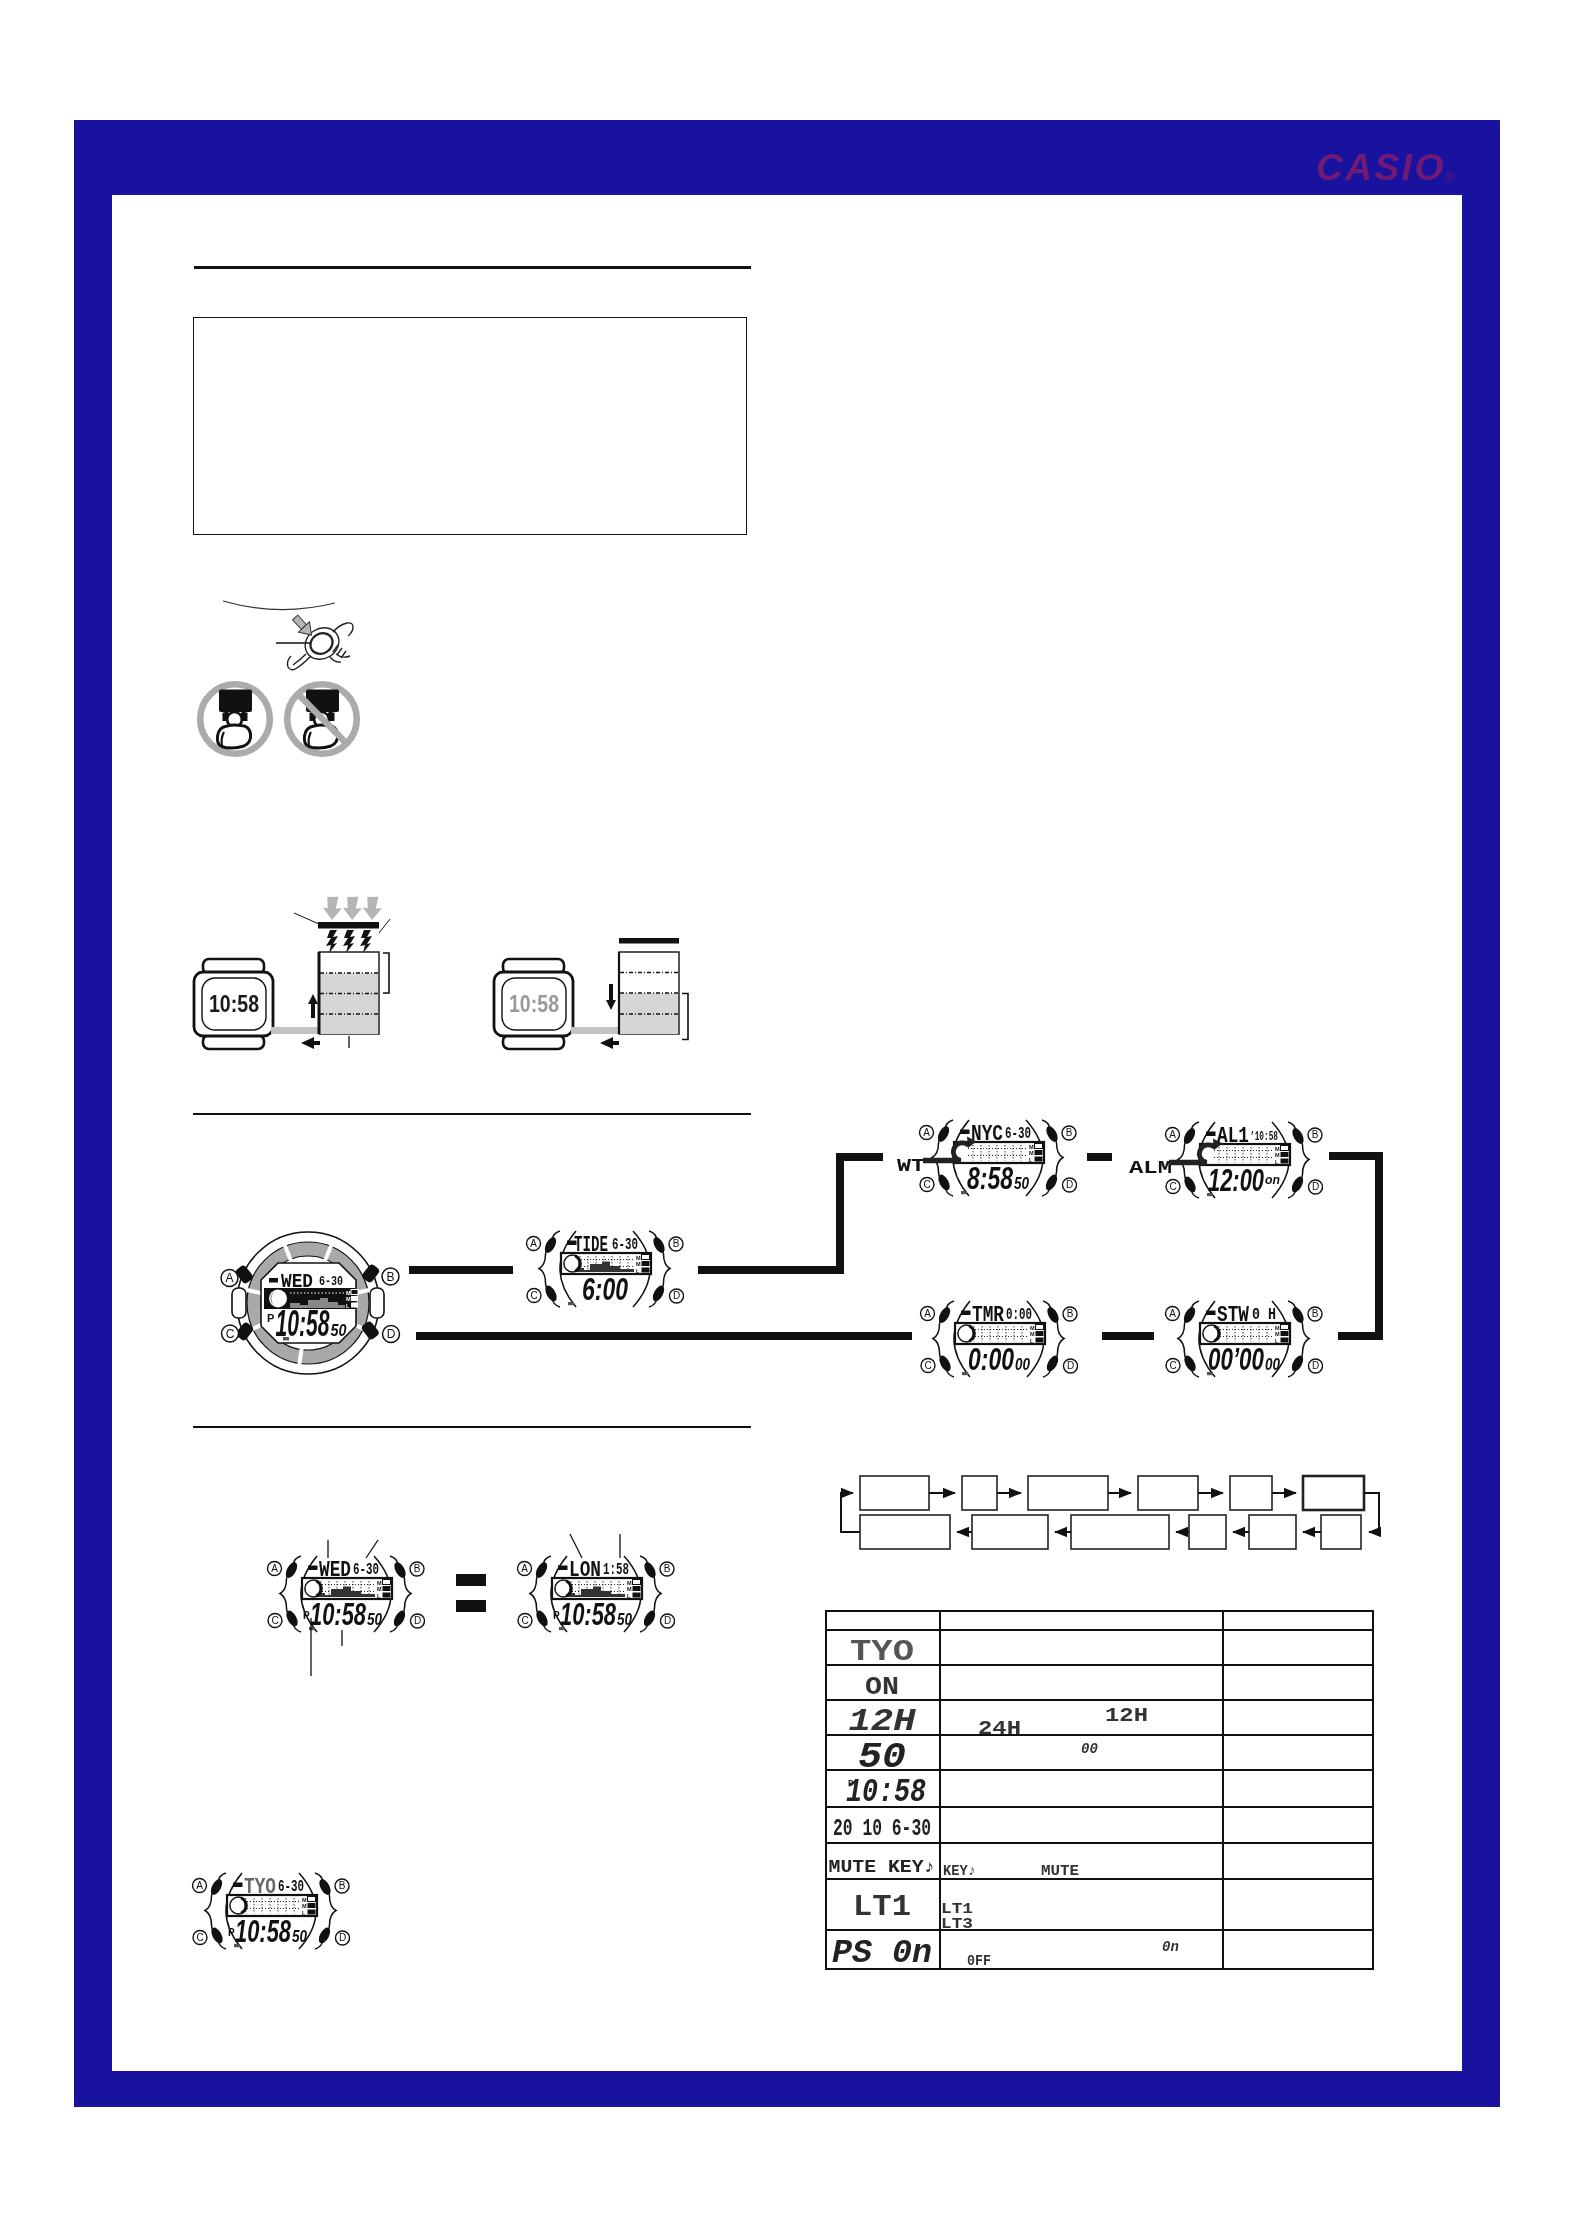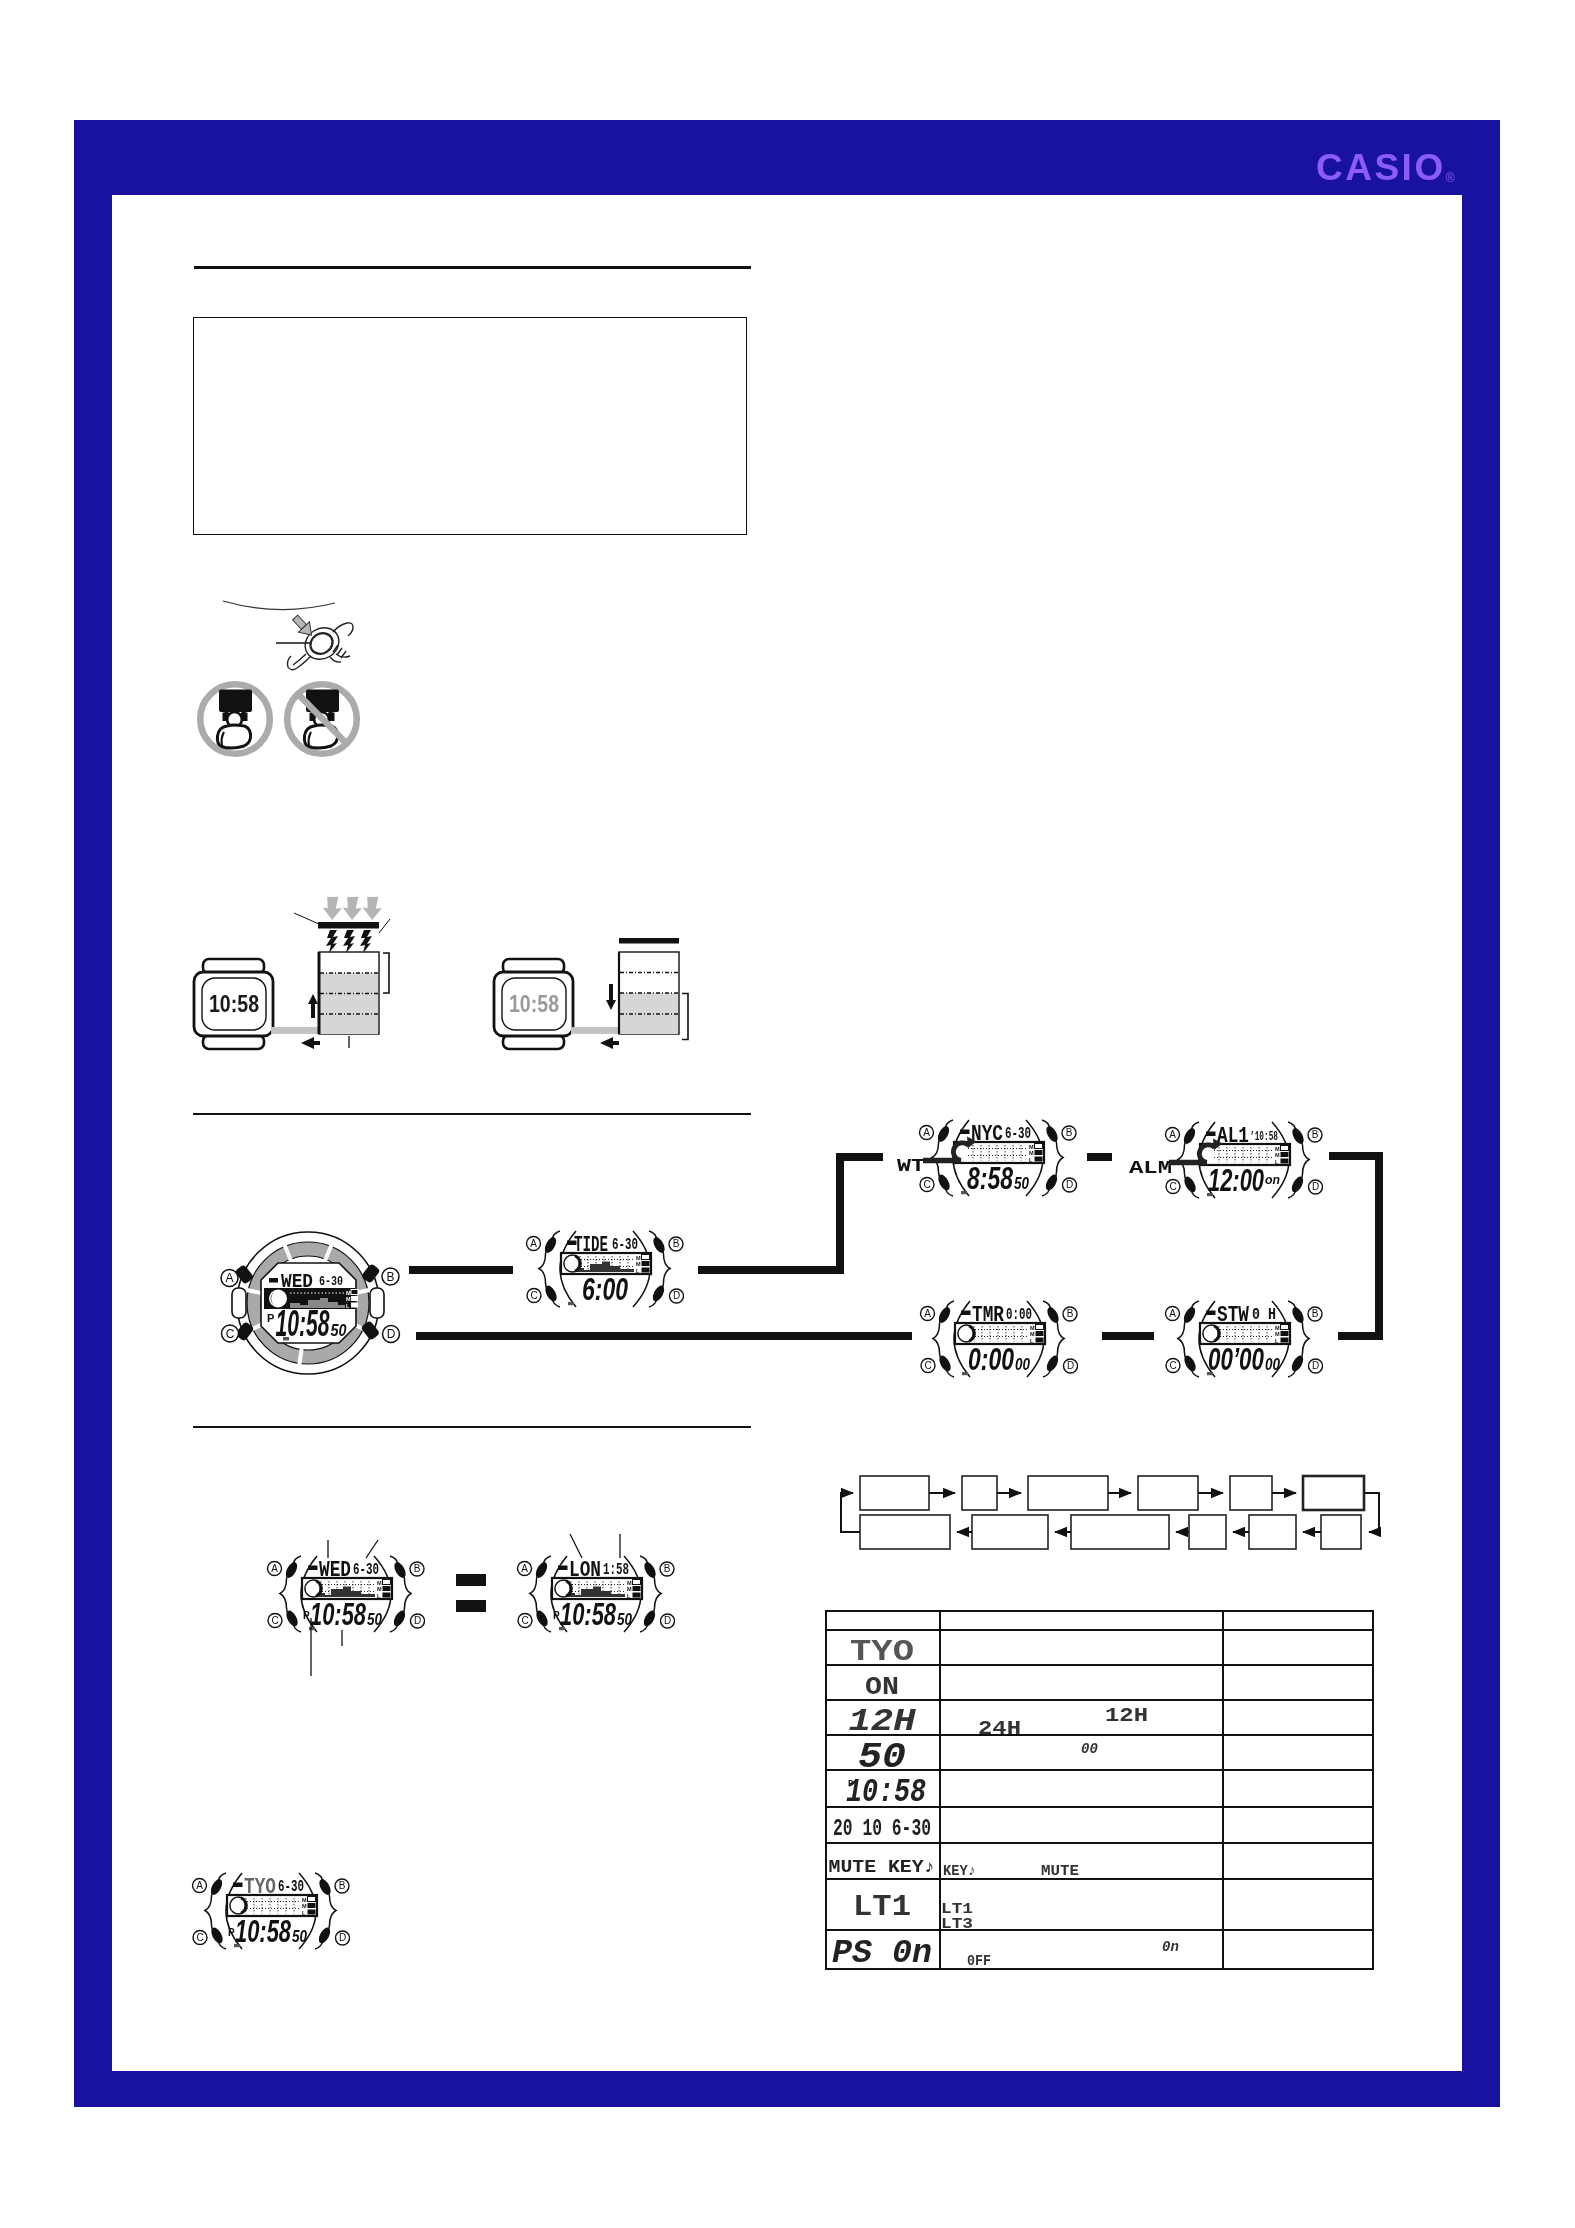--- a/index.html
+++ b/index.html
@@ -6,21 +6,21 @@
 </style></head><body>
 
 <div class="abs" style="left:74px;top:120px;width:1426px;height:75px;background:#19129f"></div>
 
 <div class="abs" style="left:74px;top:195px;width:38px;height:1912px;background:#19129f"></div>
 
 <div class="abs" style="left:1462px;top:195px;width:38px;height:1912px;background:#19129f"></div>
 
 <div class="abs" style="left:74px;top:2071px;width:1426px;height:36px;background:#19129f"></div>
 
-<div class="abs" style="left:1316px;top:147px;color:#8b5cf6;font-weight:bold;font-size:37px;letter-spacing:2.5px;font-family:'Liberation Sans',sans-serif;">CASIO<span style="font-size:12px;font-weight:normal;vertical-align:-2px;">®</span></div>
+<div class="abs" style="left:1316px;top:147px;color:#701a75;font-weight:bold;font-size:37px;letter-spacing:2.5px;font-family:'Liberation Sans',sans-serif;font-style:italic;">CASIO<span style="font-size:12px;font-weight:normal;vertical-align:-2px;">®</span></div>
 
 <div class="abs" style="left:194px;top:266px;width:557px;height:3.4px;background:#111"></div>
 
 <div class="abs" style="left:193px;top:1113px;width:558px;height:2.4px;background:#111"></div>
 
 <div class="abs" style="left:193px;top:1426px;width:558px;height:2.4px;background:#111"></div>
 
 <div class="abs" style="left:193px;top:317px;width:554px;height:218px;border:1.6px solid #111;box-sizing:border-box;"></div>
 
 <svg class="abs" style="left:180px;top:580px" width="240" height="200" viewBox="0 0 240 200">

